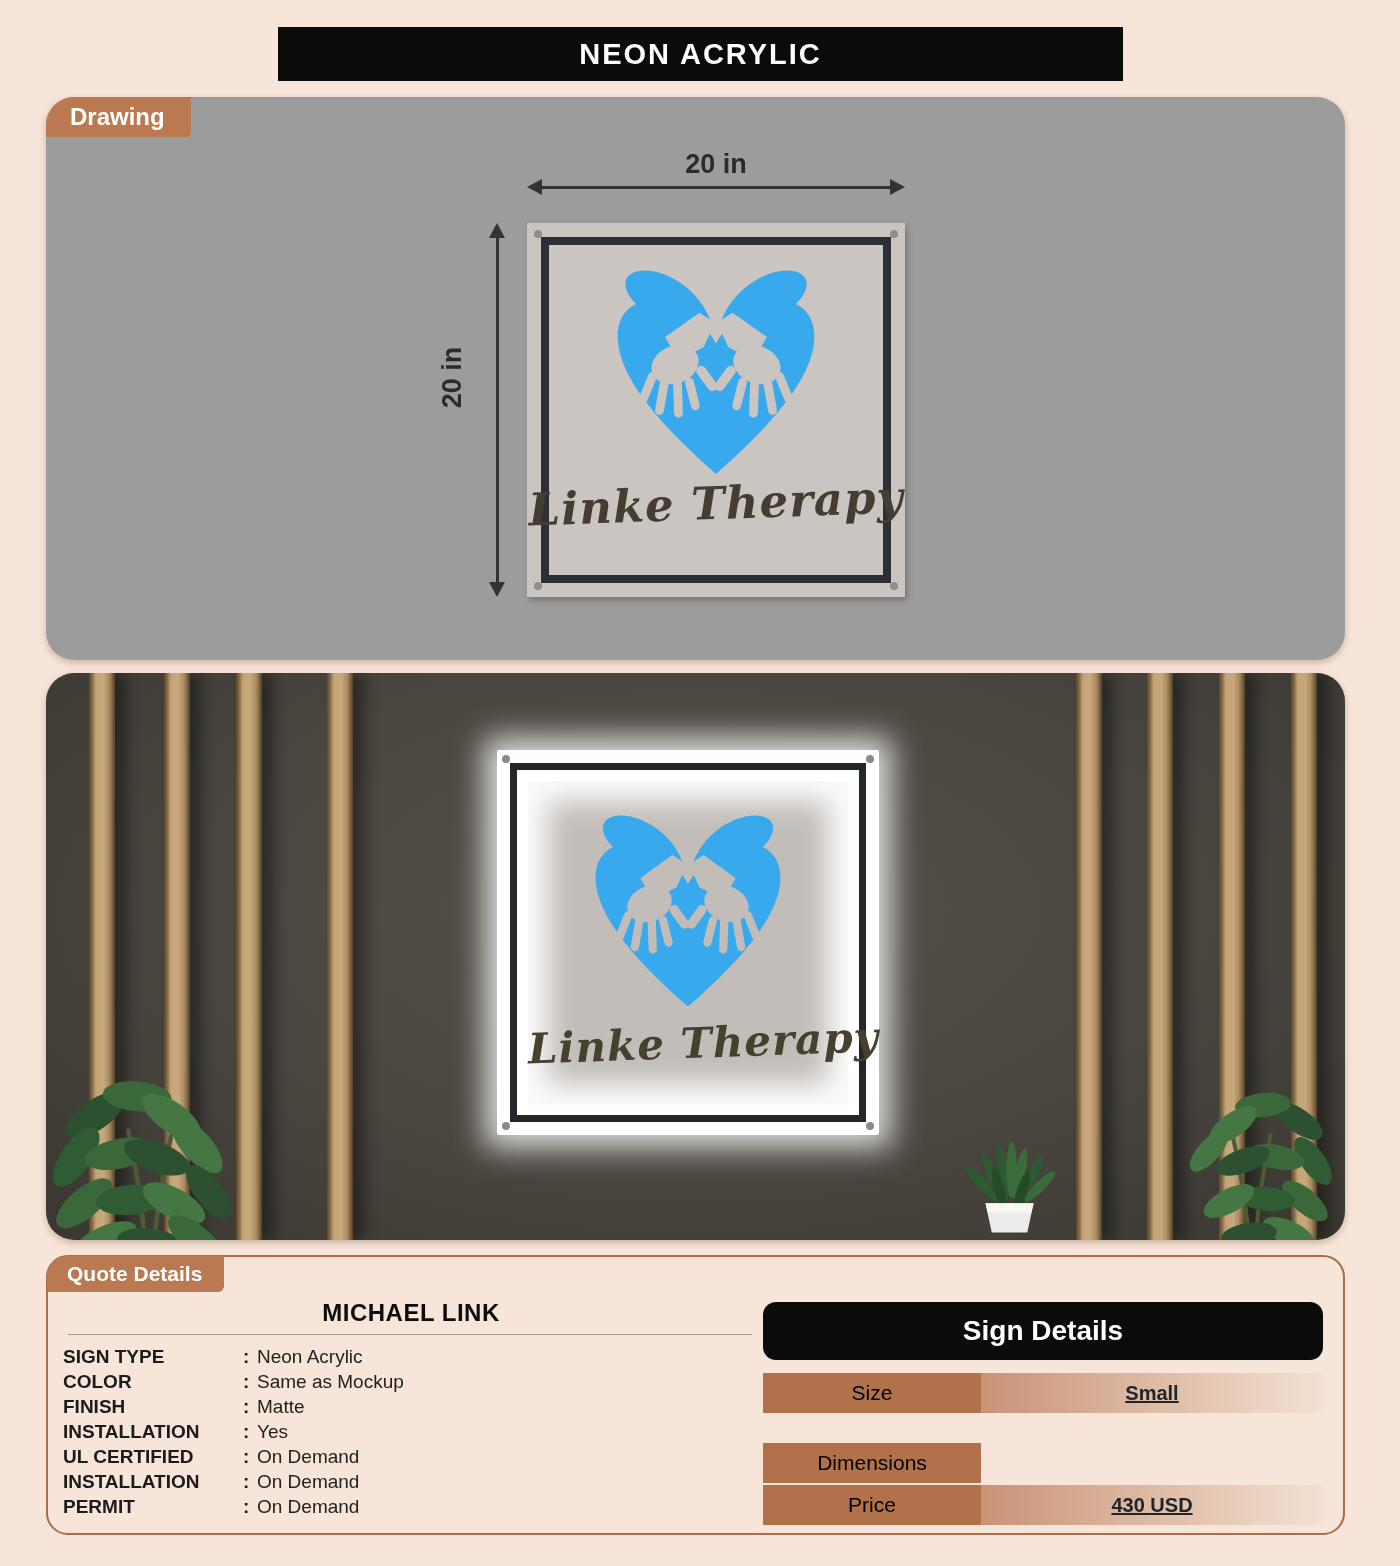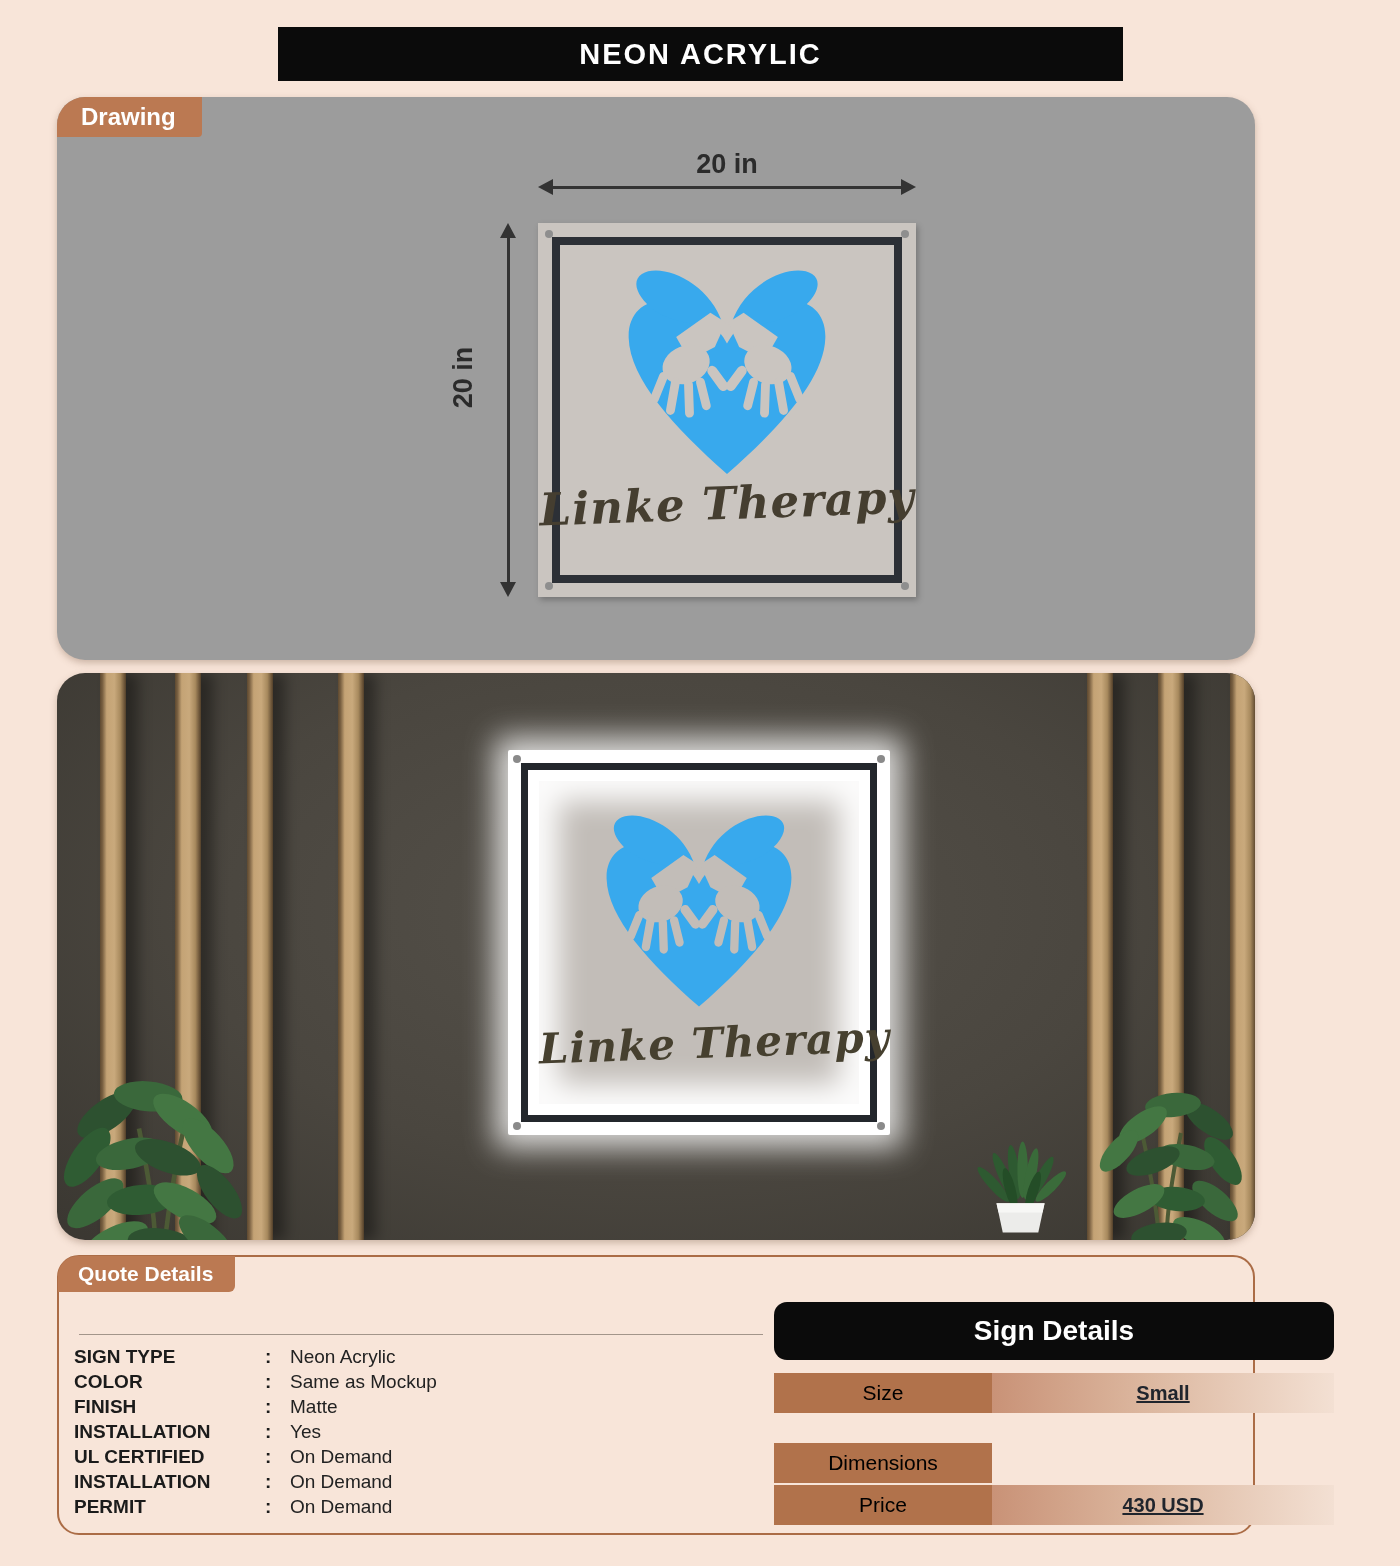--- a/index.html
+++ b/index.html
@@ -14,21 +14,21 @@
   
   .title-bar {
     position:absolute; left:278px; top:27px; width:845px; height:54px;
     background:#0b0b0b; color:#fff;
     display:flex; align-items:center; justify-content:center;
     font-size:29px; font-weight:bold; letter-spacing:2px;
   }
 
   
   .panel {
-    position:absolute; left:57px; width:1198px;
+    position:absolute; left:46px; width:1299px;
     border-radius:28px;
     box-shadow:0 3px 7px rgba(120,90,70,.35);
   }
   .tab {
     position:absolute; left:0; top:0; z-index:30;
     height:40px; padding:0 26px 0 24px;
     background:#bb7952; color:#fff;
     font-size:24px; font-weight:bold;
     display:flex; align-items:center;
     border-radius:28px 0 4px 0;
@@ -119,21 +119,21 @@
   .quote-tab {
     height:36px; padding:0 22px 0 20px; font-size:21px;
     border-radius:20px 0 6px 0; top:-1px; left:-1px;
   }
   .customer-name {
     position:absolute; left:18px; top:42px; width:690px;
     text-align:center; font-size:24px; font-weight:bold; color:#0d0d0d; letter-spacing:.5px;
   }
   .name-rule { position:absolute; left:20px; top:77px; width:684px; height:1px; background:#a3958a; }
   .fields { position:absolute; left:15px; top:87px; width:690px; }
-  .field-row { display:flex; height:25px; align-items:center; font-size:19px; color:#1b1b1b;gap:11px; }
+  .field-row { display:flex; height:25px; align-items:center; font-size:19px; color:#1b1b1b; }
   .field-label { width:180px; font-weight:bold; }
   .field-colon { width:14px; font-weight:bold; }
   .field-value { font-weight:normal; color:#222; }
 
   .sign-details { position:absolute; left:715px; top:45px; width:560px; }
   .sd-header {
     height:58px; background:#0b0b0b; color:#fff; border-radius:13px;
     display:flex; align-items:center; justify-content:center;
     font-size:28px; font-weight:bold;
   }
@@ -310,20 +310,21 @@
       </g>
       <path d="M33,70 L79,70 L73,98 L39,98 Z" fill="#ececea"></path>
       <path d="M33,70 L79,70 L77,79 L35,79 Z" fill="#f7f7f5"></path>
     </svg>
   </div>
 </section>
 
 <section class="panel quote-panel">
   <div class="tab quote-tab">Quote Details</div>
 
+  <div class="customer-name">MICHAEL LINK</div>
   <div class="name-rule"></div>
 
   <div class="fields">
     <div class="field-row">
       <span class="field-label">SIGN TYPE</span>
       <span class="field-colon">:</span>
       <span class="field-value">Neon Acrylic</span>
     </div>
     <div class="field-row">
       <span class="field-label">COLOR</span>

